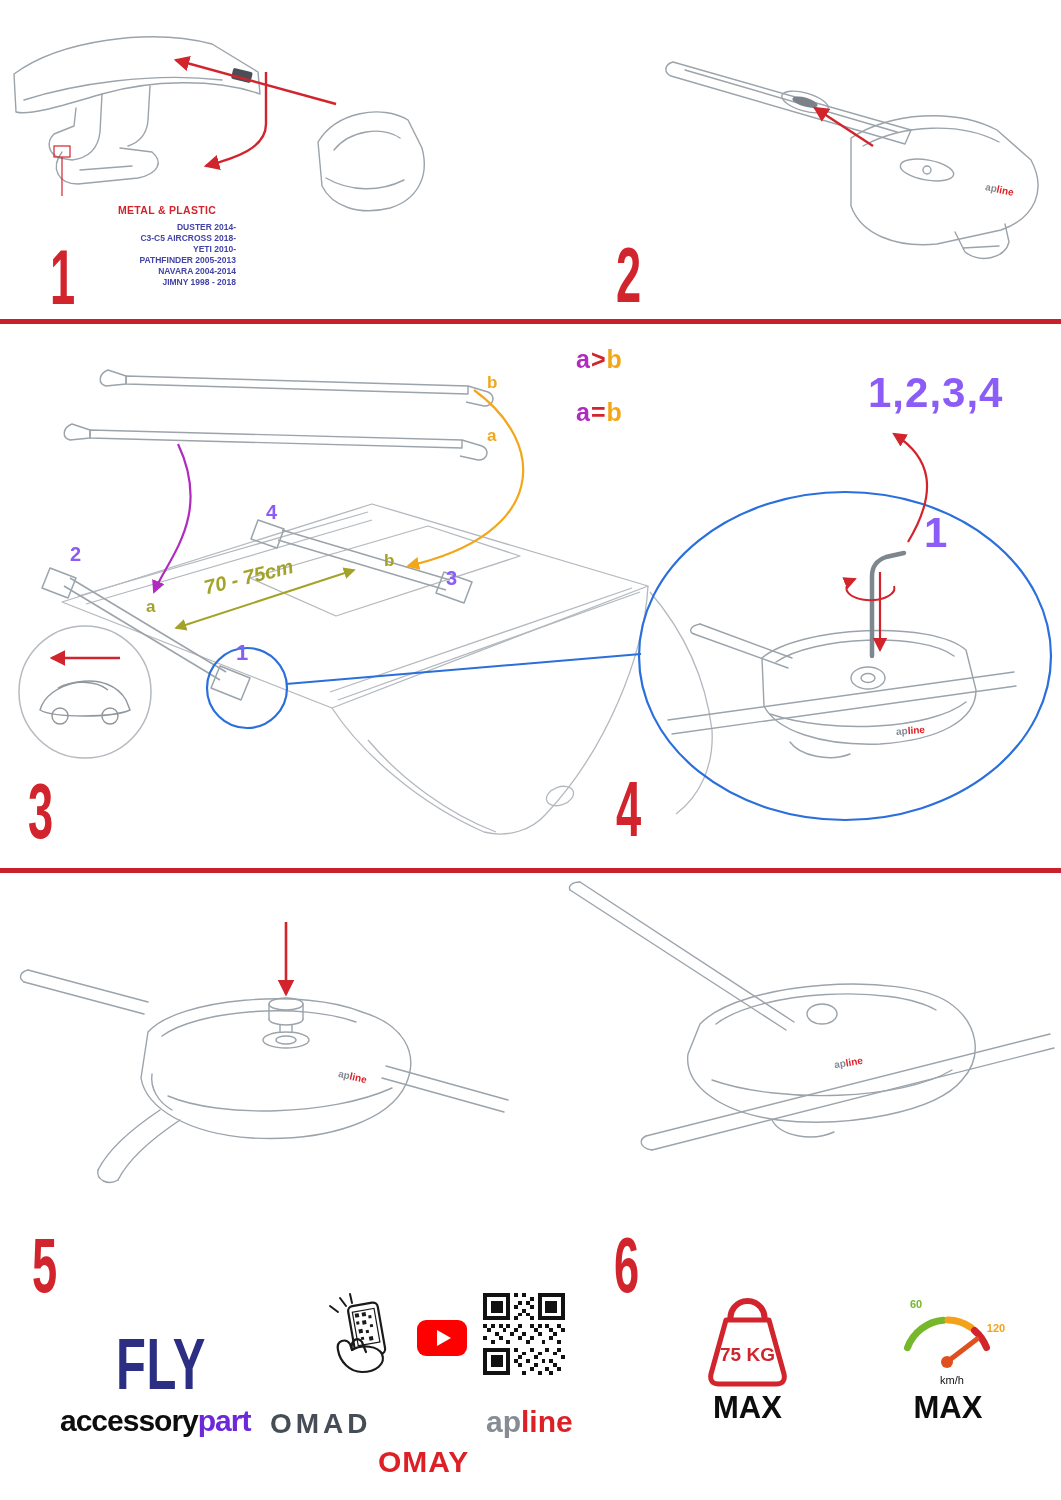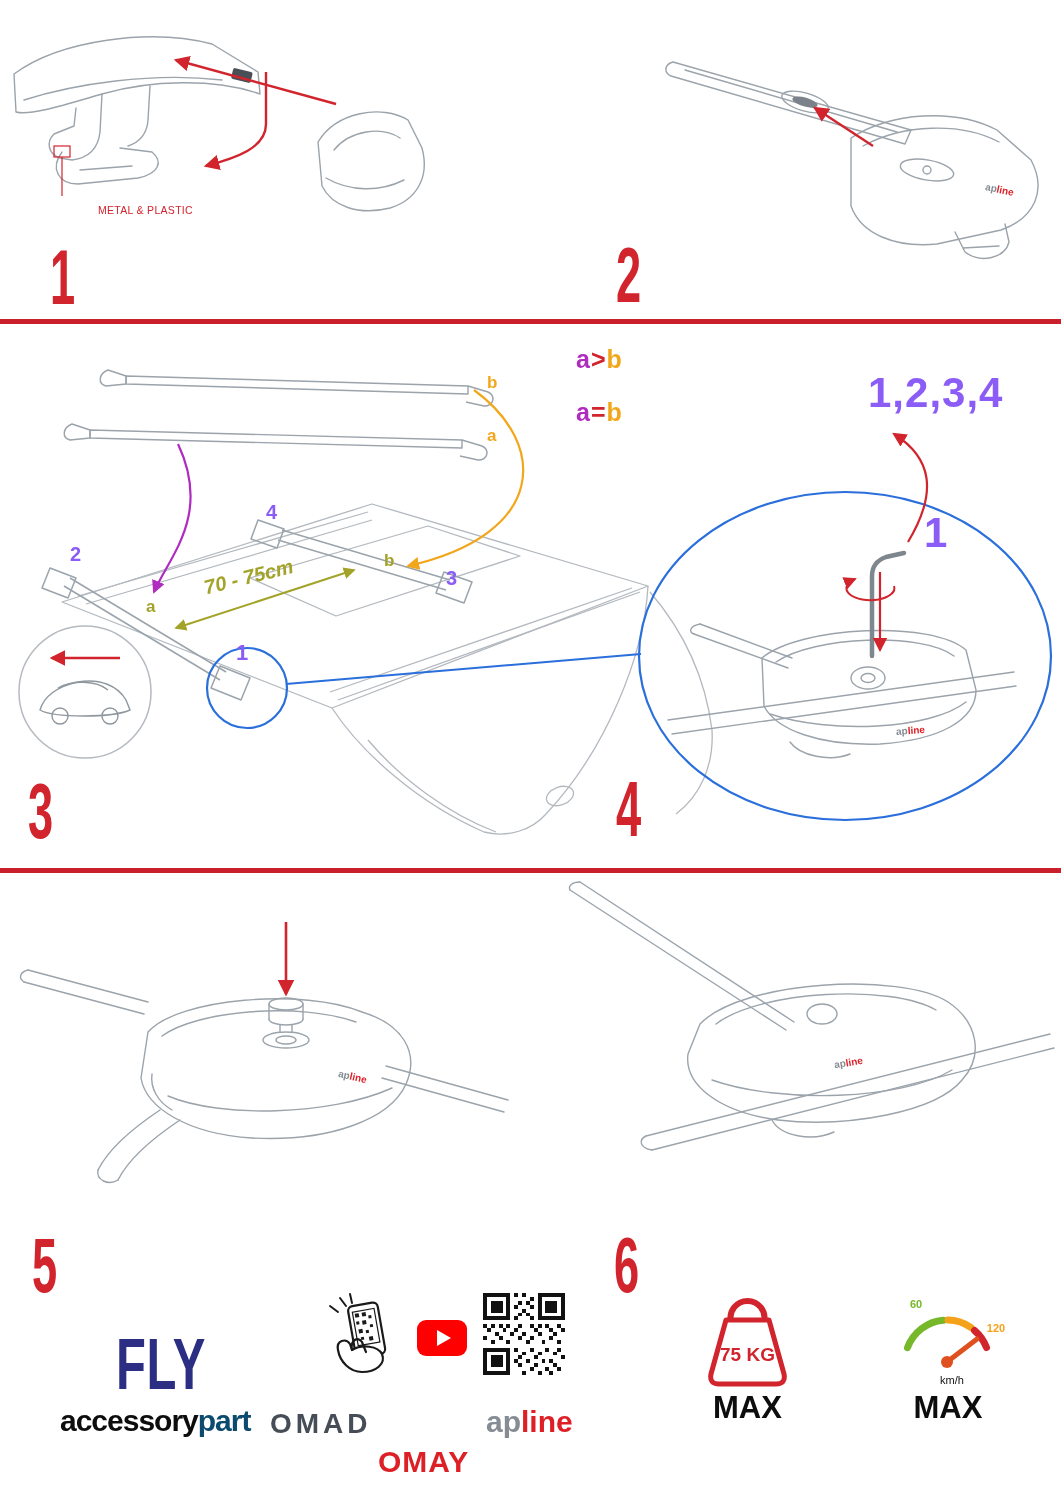--- a/index.html
+++ b/index.html
@@ -7,33 +7,33 @@
         font-family:"Liberation Sans",sans-serif;}
   .abs{position:absolute;}
   .divider{position:absolute;left:0;width:1061px;height:5px;background:#c9202b;}
   .stepnum{position:absolute;font-size:78px;font-weight:700;color:#d2242d;line-height:1;
            transform:scaleX(.58);transform-origin:left top;letter-spacing:0;}
   .bluelabel{position:absolute;font-weight:700;color:#8b5cf6;line-height:1;}
   .olivelabel{position:absolute;font-weight:700;color:#a3a32a;line-height:1;font-size:17px;}
   .orangelabel{position:absolute;font-weight:700;color:#f2a71b;line-height:1;font-size:17px;}
   .cmp{position:absolute;font-size:25px;font-weight:700;line-height:1;letter-spacing:1px;}
   .cmp .a{color:#b02bbf;} .cmp .op{color:#d2242d;} .cmp .b{color:#f2a71b;}
-  .heading-red{position:absolute;left:98px;width:138px;text-align:left;font-size:10.5px;
-               font-weight:400;color:#d2242d;letter-spacing:.3px;line-height:1;}
+  .heading-red{position:absolute;left:98px;width:138px;text-align:center;font-size:10.5px;
+               font-weight:700;color:#d2242d;letter-spacing:.3px;line-height:1;}
   .models{position:absolute;left:98px;width:138px;text-align:right;font-size:8.5px;
           font-weight:600;color:#4343a8;line-height:1.3;}
   .measure{position:absolute;font-size:20px;font-weight:700;font-style:italic;color:#a3a32a;
            transform:rotate(-14deg);transform-origin:left top;line-height:1;}
   .mini-brand{position:absolute;font-size:10px;font-weight:700;line-height:1;}
   .mini-brand .ap{color:#858c94;} .mini-brand .line{color:#dd1f26;}
   .fly{position:absolute;font-size:72px;font-weight:700;color:#2b2e83;line-height:1;
        transform:scaleX(.68);transform-origin:left top;letter-spacing:1px;}
   .accpart{position:absolute;font-size:30px;font-weight:700;color:#0d0d0d;line-height:1;
            letter-spacing:-1px;}
-  .accpart .part{color:#0c4a6e;}
+  .accpart .part{color:#6d28d9;}
   .omad{position:absolute;font-size:28px;font-weight:700;color:#474d57;letter-spacing:4px;line-height:1;text-align:center;}
   .omay{position:absolute;font-size:30px;font-weight:800;color:#dd1f26;letter-spacing:1px;line-height:1;margin-top:39px;}
   .apline{position:absolute;font-size:30px;font-weight:700;line-height:1;}
   .apline .ap{color:#858c94;} .apline .line{color:#dd1f26;}
   .maxlabel{position:absolute;text-align:center;font-size:31px;font-weight:700;color:#0d0d0d;line-height:1;}
   svg{display:block;}
 </style>
 </head>
 <body>
 
@@ -88,20 +88,28 @@
       <path d="M208,94 C248,72 306,70 344,90"></path>
       <ellipse cx="272" cy="118" rx="27" ry="10" transform="rotate(10 272 118)"></ellipse>
       <circle cx="272" cy="118" r="4"></circle>
       <path d="M300,180 L310,200 C326,212 350,206 354,190 L350,172"></path>
       <path d="M308,196 L344,194"></path>
     </g>
     <path d="M873,146 L815,108" stroke="#d2242d" stroke-width="2.4" fill="none" marker-end="url(#m-red)"></path>
   </svg>
 
   <div class="heading-red" style="top:205px">METAL &amp; PLASTIC</div>
+  <div class="models" style="top:222px">
+    <div>DUSTER 2014-</div>
+    <div>C3-C5 AIRCROSS 2018-</div>
+    <div>YETI 2010-</div>
+    <div>PATHFINDER 2005-2013</div>
+    <div>NAVARA 2004-2014</div>
+    <div>JIMNY 1998 - 2018</div>
+  </div>
   <div class="mini-brand" style="left:985px;top:185px;transform:rotate(12deg)">
     <span class="ap">ap</span><span class="line">line</span>
   </div>
 
   <div class="stepnum" style="left:50px;top:238px">1</div>
   <div class="stepnum" style="left:616px;top:236px">2</div>
 
   <div class="divider" style="top:319px"></div>
 
   <svg class="abs" style="left:0;top:326px" width="1061" height="542" viewBox="0 0 1061 542">

